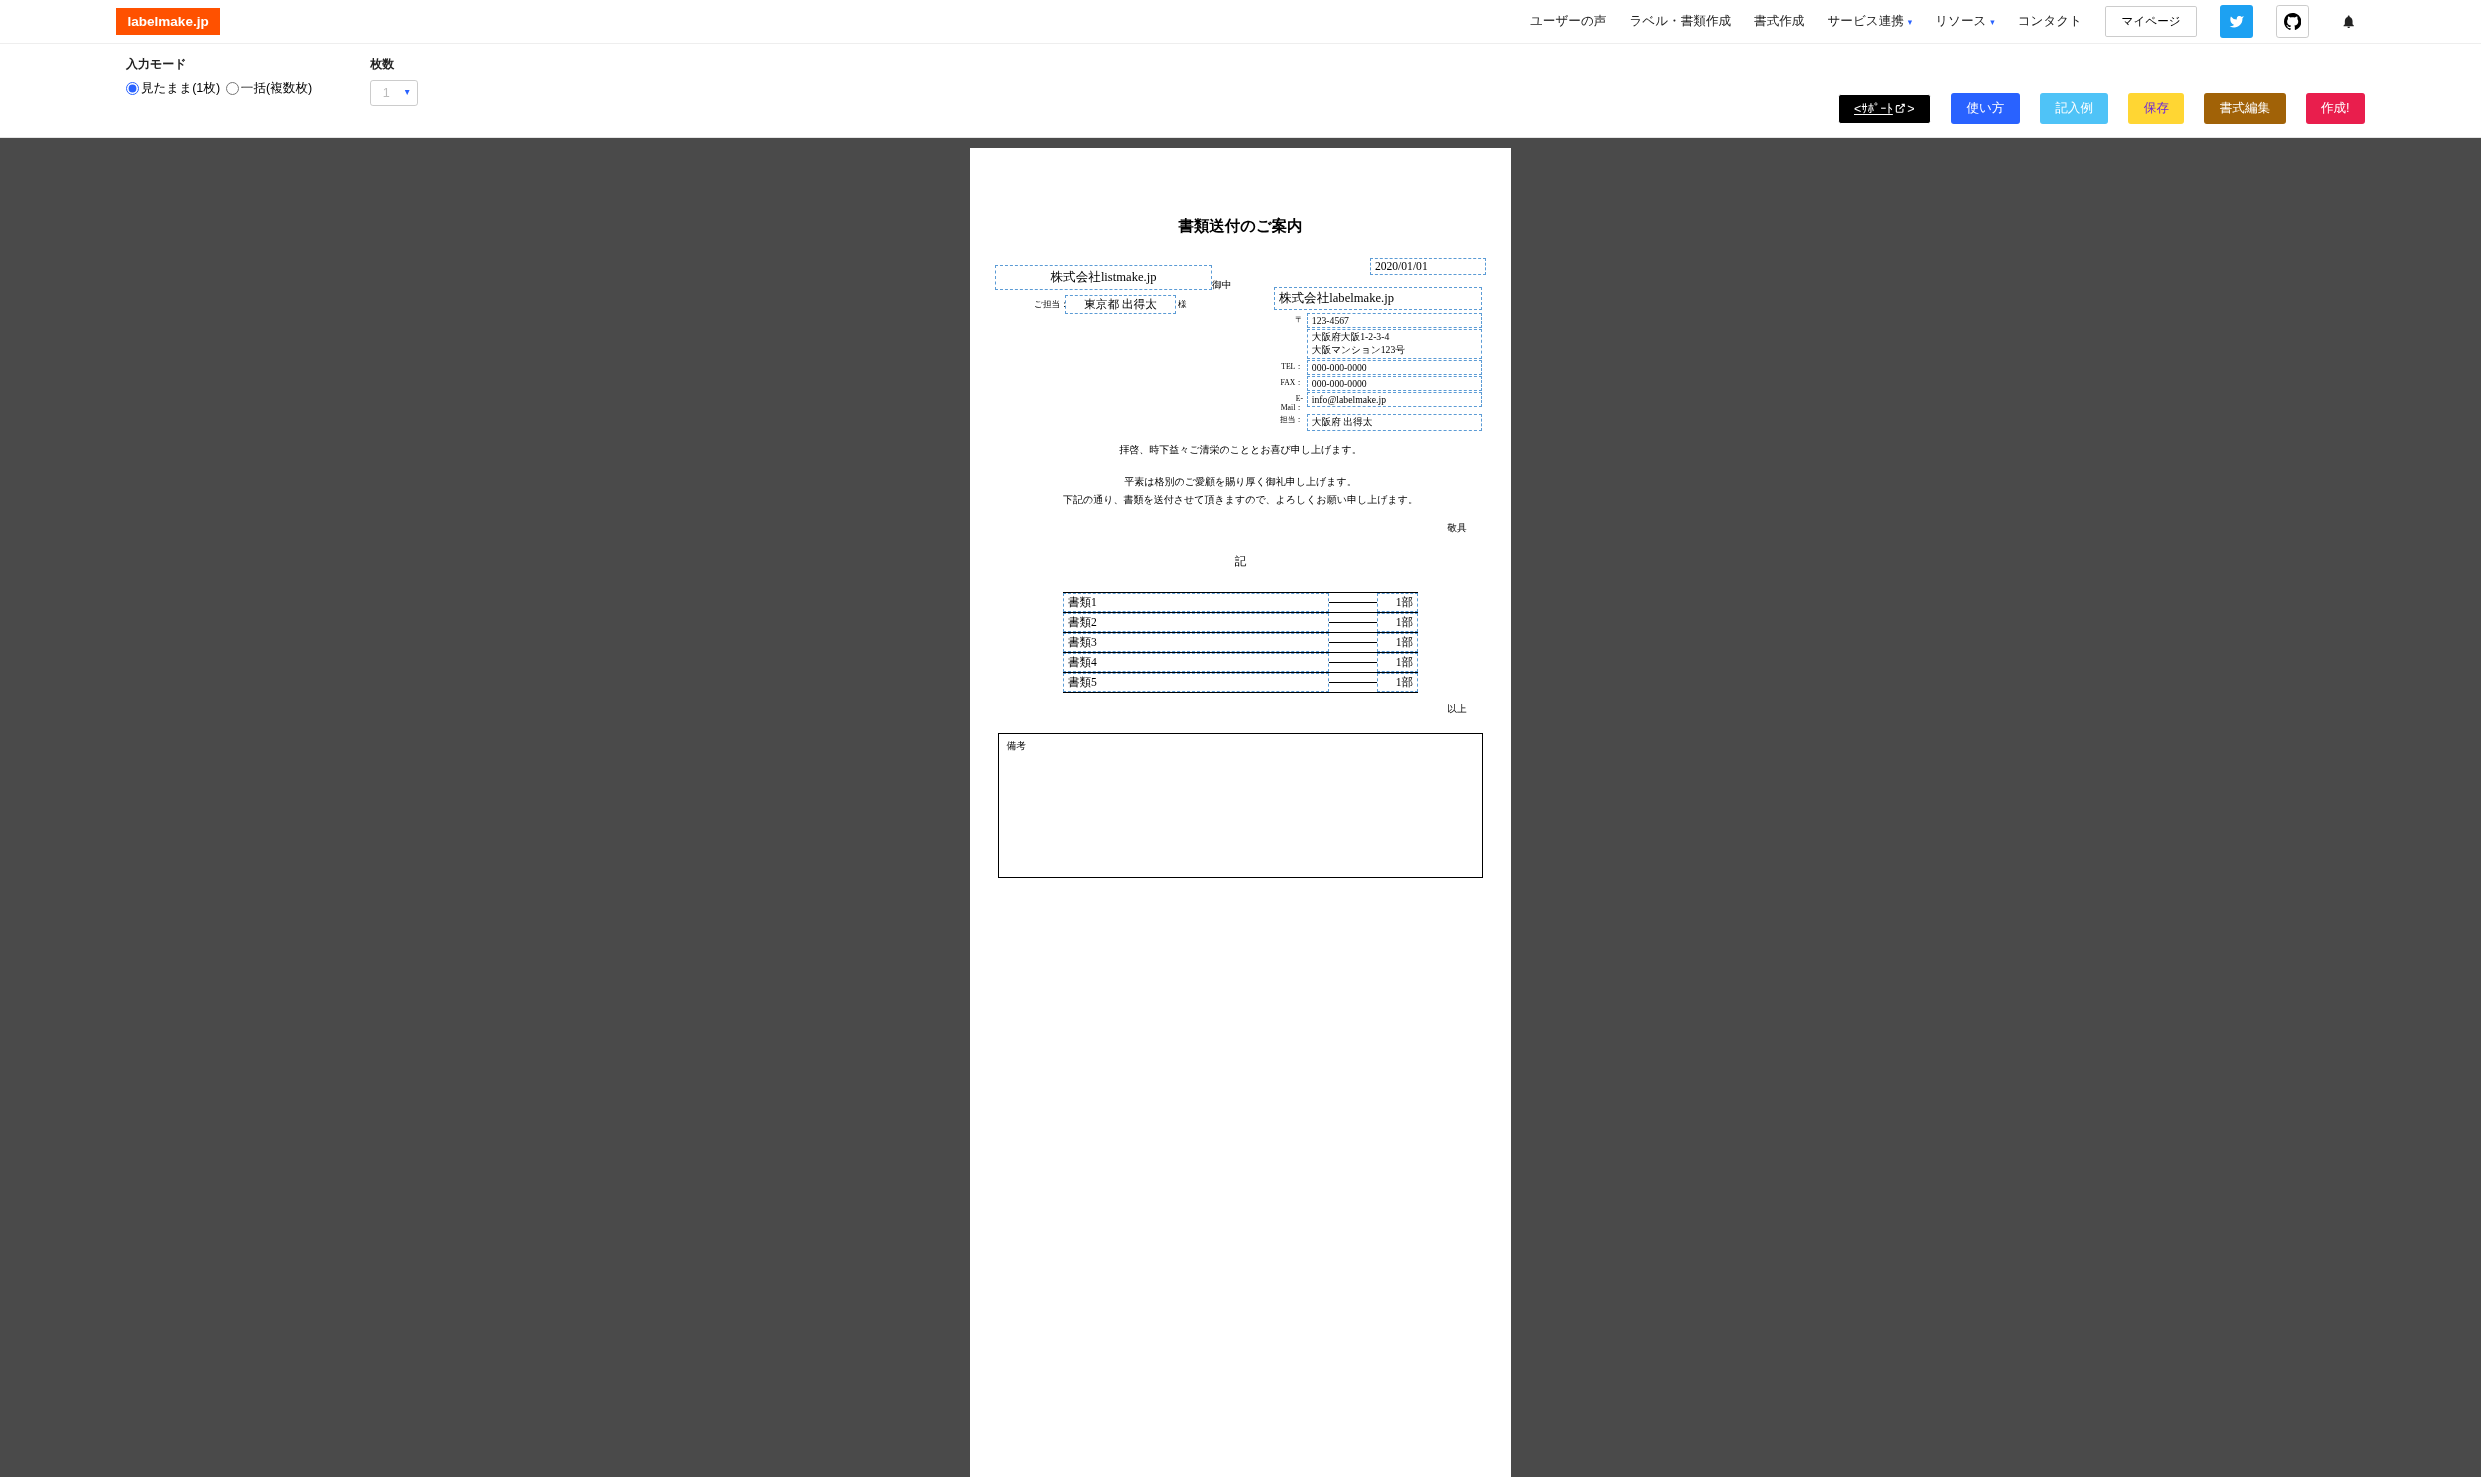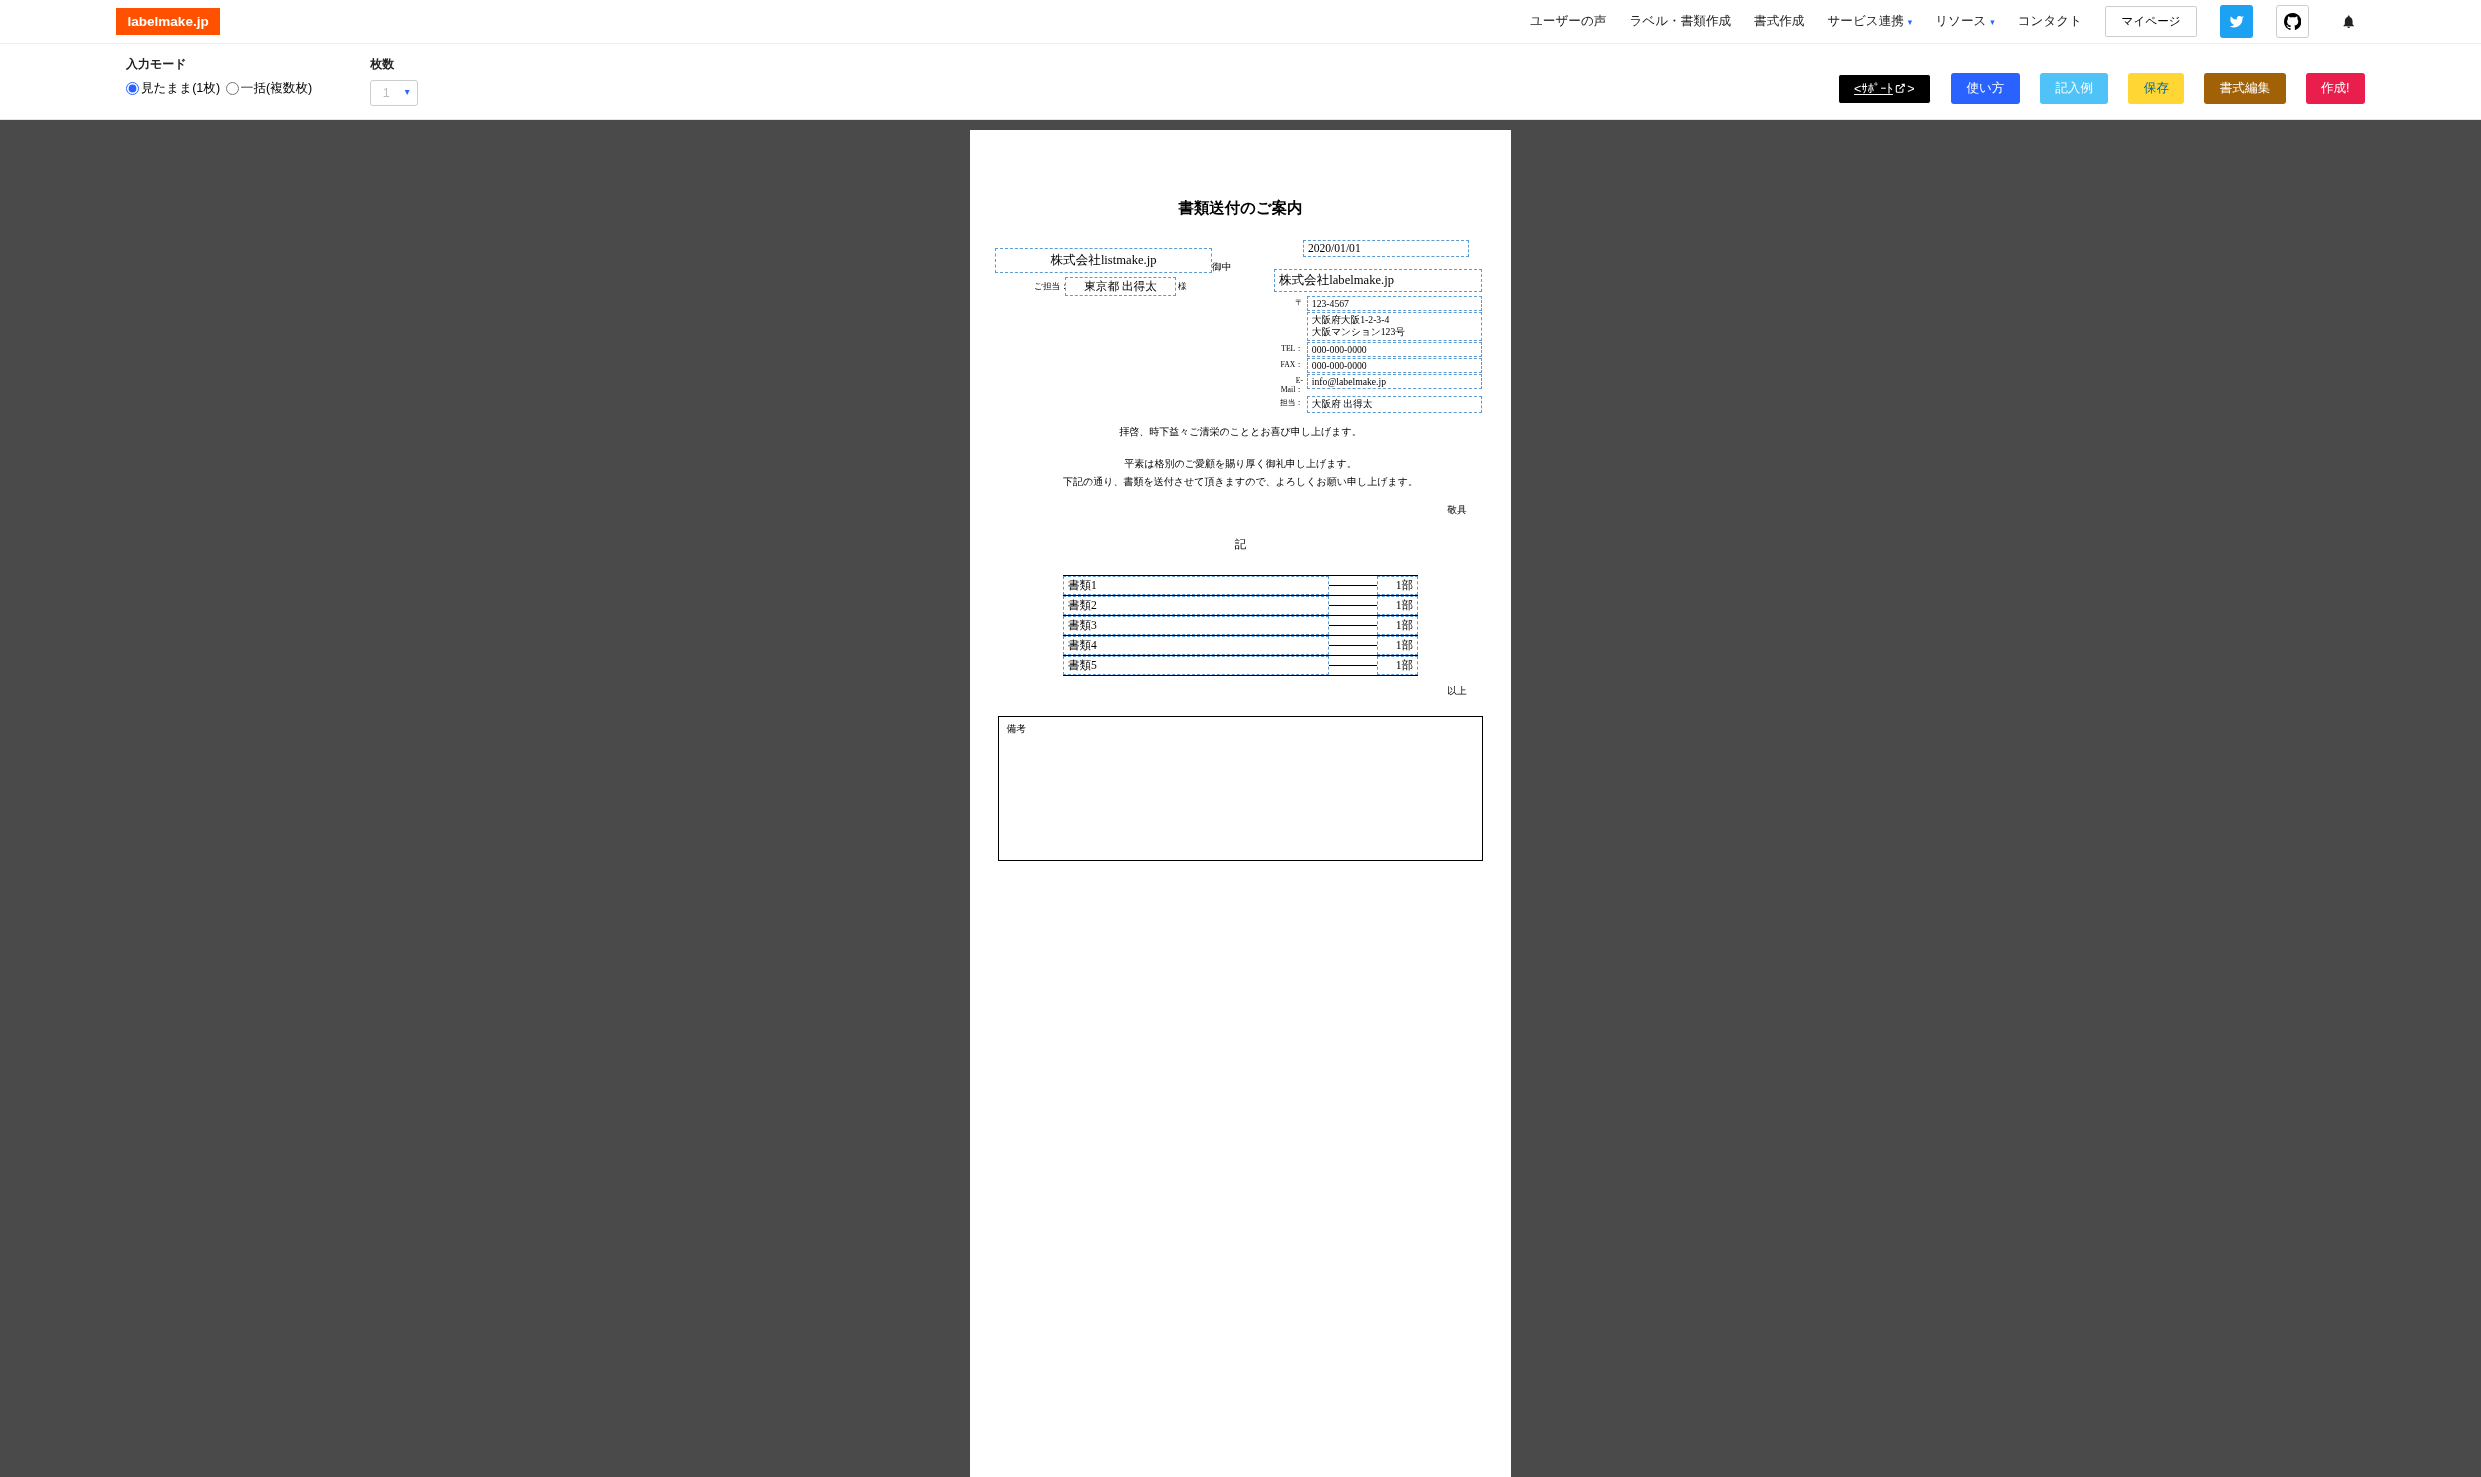--- a/index.html
+++ b/index.html
@@ -26,34 +26,34 @@
 .radio-item { display: flex; align-items: center; gap: 1.9px; }
 .radio-item input { accent-color: #2962ff; }
 .select-wrap { border: 1px solid #ccc; border-radius: 2.9px; padding: 4.8px 23px 4.8px 11.6px; font-size: 12.6px; color: #bbb; position: relative; display: inline-block; min-width: 48px; }
 .select-wrap::after { content: "▾"; position: absolute; right: 7.7px; color: #2962ff; font-size: 9.7px; }
 .toolbar-right { display: flex; gap: 20px; align-items: flex-end; padding-top: 17.4px; }
 .btn { padding: 6.8px 15.4px; font-size: 12.6px; border: none; border-radius: 2.9px; cursor: pointer; color: #fff; }
 .btn-black { background: #000; border: 1px solid #fff; display: flex; align-items: center; gap: 1.9px; }
 .btn-black .underline { text-decoration: underline; }
 .btn-blue { background: #2962ff; }
 .btn-lightblue { background: #4fc3f7; }
-.btn-yellow { background: #ffd633; color: #0369a1; }
+.btn-yellow { background: #ffd633; color: #6d28d9; margin-top: 20px; }
 .btn-green { background: #a16207; }
 .btn-red { background: #e91e4d; }
 
 
 .canvas-area { background: #4a4a4a; padding: 9.7px 0 0 0; min-height: calc(100vh - 102px); display: flex; justify-content: center; }
 .page { background: #fff; width: 541px; min-height: 705px; position: relative; font-family: "MS Mincho", serif; color: #000; padding: 68px 25px 19.3px 25px; }
 
 .doc-title { text-align: center; font-size: 15.4px; font-weight: bold; margin-bottom: 21px; }
 
 .editable { border: 1px dashed #5b9bd5; padding: 1px 3.9px; background: #fff; font-size: 11.6px; }
 
 .top-section { position: relative; margin-bottom: 19.3px; height: 164px; }
-.date-field { position: absolute; right: 17px; top: 0; width: 166px; text-align: left; }
+.date-field { position: absolute; right: 0; top: 0; width: 116px; text-align: left; }
 .recipient-company { position: absolute; left: 0; top: 7.7px; width: 217px; font-size: 12.6px; text-align: center; padding: 2.9px 3.9px; }
 .onchu { position: absolute; left: 217px; top: 21px; font-size: 9.7px; }
 .tantou-label { position: absolute; left: 39px; top: 41px; font-size: 8.7px; }
 .tantou-field { position: absolute; left: 70px; top: 37px; width: 111px; text-align: center; }
 .sama { position: absolute; left: 183px; top: 41px; font-size: 8.7px; }
 
 .sender-box { position: absolute; right: 4px; top: 29px; width: 208px; }
 .sender-company { font-size: 12.6px; margin-bottom: 3.9px; padding: 1.9px 3.9px; }
 .sender-row { display: flex; align-items: flex-start; gap: 3.9px; margin-bottom: 1px; }
 .sender-row .label { font-size: 7.7px; width: 29px; text-align: right; flex-shrink: 0; padding-top: 1.9px; }

